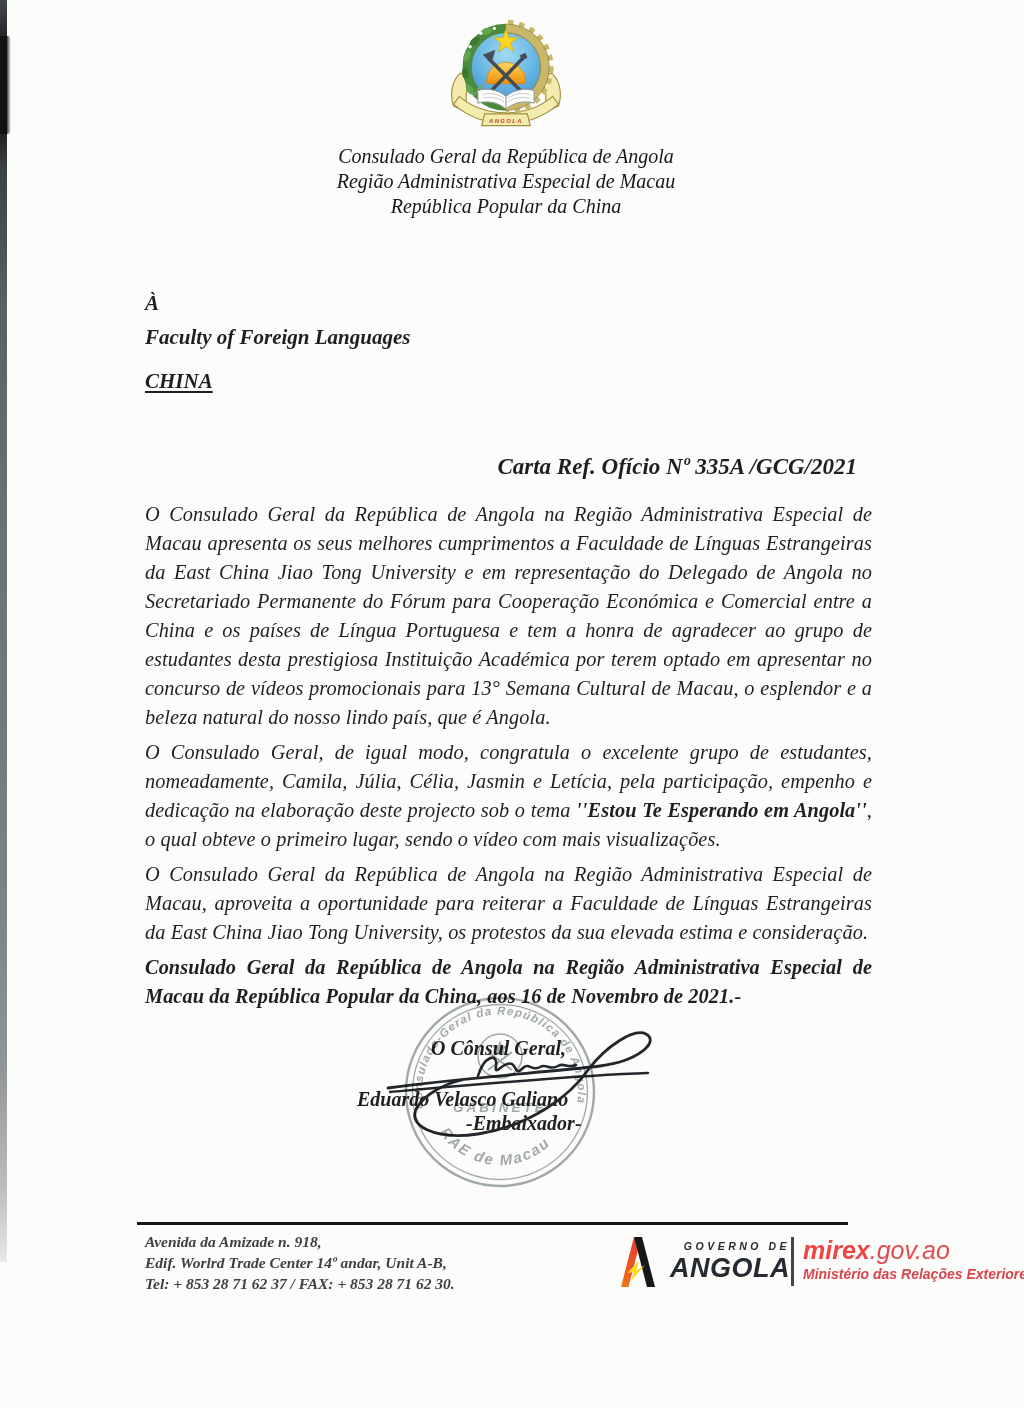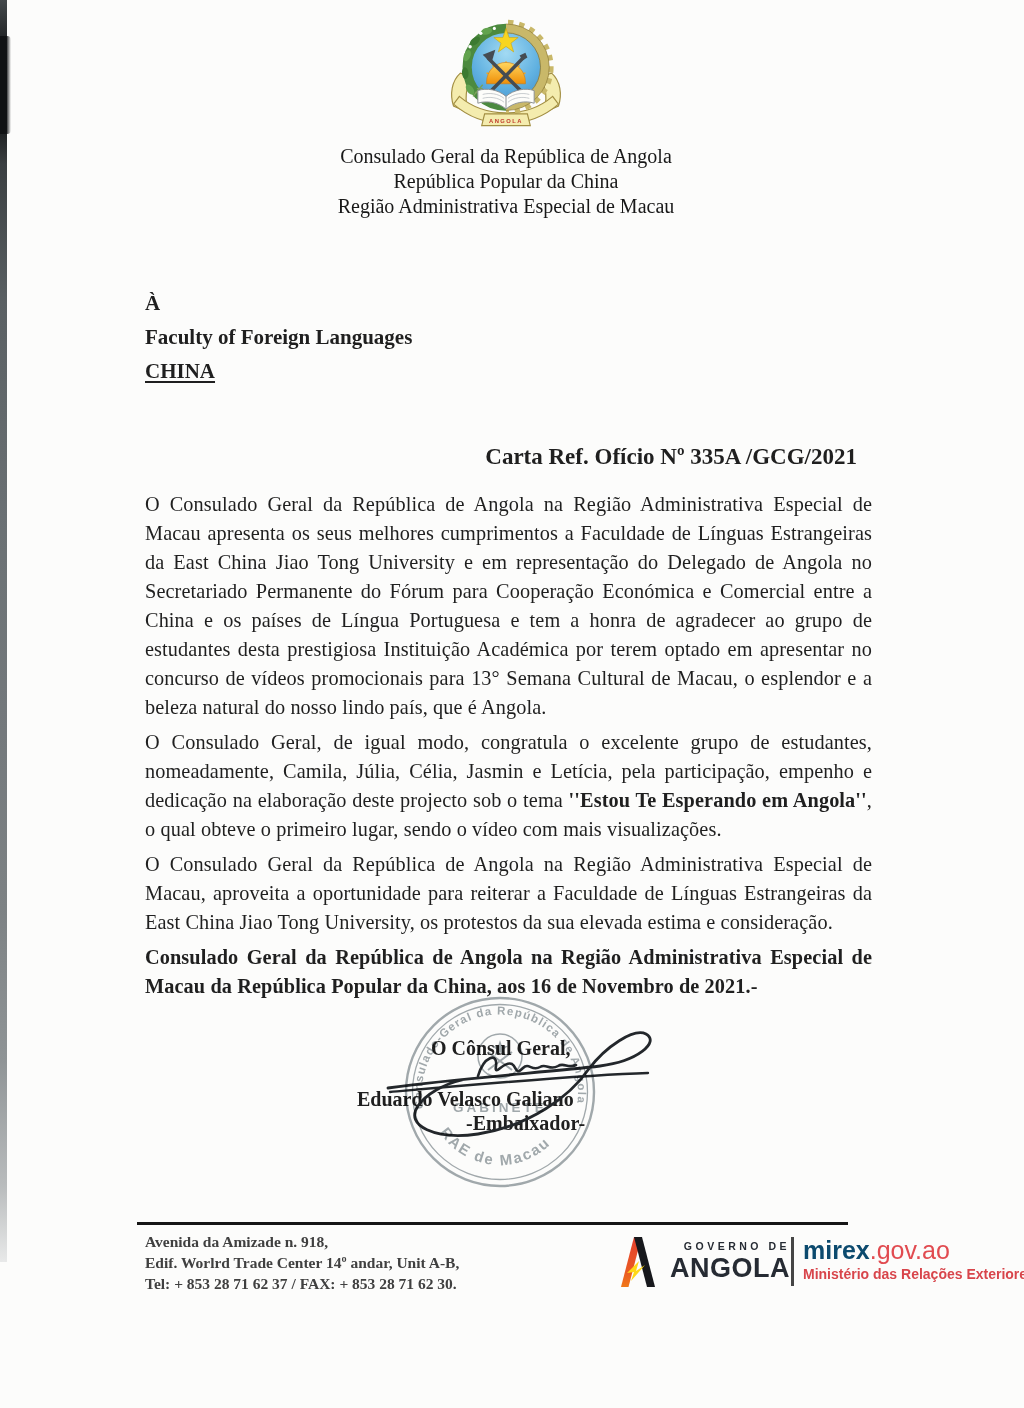--- a/index.html
+++ b/index.html
@@ -1,35 +1,36 @@
 <!DOCTYPE html>
 <html><head>
 <meta charset="utf-8">
 <style>
   html,body{margin:0;padding:0;background:#ffffff;}
   .page{
     position:relative; width:1024px; height:1408px; overflow:hidden;
     background:#fcfcfb; color:#1f1f1f;
     font-family:"Liberation Serif","DejaVu Serif",serif;
+    font-style:italic;
   }
   
   .scan-strip{
     position:absolute; left:0; top:0; width:7px; height:1262px;
     background:linear-gradient(#44494b 0%, #232628 3%, #141617 5%, #101112 9%,
       #3a3f41 13%, #5a6063 24%, #6b7174 42%, #74797c 58%, #7d8284 72%,
       #8f9496 84%, #b9bcbd 94%, #e8e9e9 100%);
   }
   .scan-blob{position:absolute; left:0; top:36px; width:11px; height:98px;
     background:linear-gradient(90deg,#101214 55%, rgba(16,18,20,0) 100%); border-radius:0 4px 4px 0;}
   .emblem-wrap{padding-top:16px; width:1012px; text-align:center;}
   .org-lines{width:1012px; text-align:center; margin-top:4px;
     font-size:20px; line-height:25px; color:#181818;}
   .addressee{margin:67px 0 0 145px; font-size:21px; font-weight:bold; line-height:34px;}
   .addressee .salut{font-weight:bold;}
-  .addressee .country{text-decoration:underline; text-underline-offset:3px;}
+  .addressee .country{margin-top:10px; text-decoration:underline; text-underline-offset:3px;}
   .ref-line{margin:54px 0 0 145px; width:712px; text-align:right;
     font-weight:bold; font-size:23px; line-height:30px;}
   .body-col{margin-left:145px; width:727px;}
   .para{margin:0 0 6px 0; font-size:20.3px; line-height:29px; text-align:justify;
     text-justify:inter-word; letter-spacing:0.1px;}
   .para:first-of-type{margin-top:18px;}
   .para.closing{font-weight:bold;}
   .bold-inline{font-weight:bold;}
   .sig-role,.sig-name,.sig-title{position:absolute; font-weight:bold; font-size:20px; white-space:nowrap; z-index:3;}
   .sig-role{left:431px; top:1037px;}
@@ -42,21 +43,21 @@
     font-weight:bold; font-size:15.5px; line-height:21px; color:#404040;}
   .gov-mark{position:absolute; left:621px; top:1233px;}
   .gov-text{position:absolute; left:666px; top:1240px; width:124px; text-align:right;
     font-family:"Liberation Sans","DejaVu Sans",sans-serif; color:#262b33;}
   .gov-small{font-size:10.5px; font-weight:bold; letter-spacing:3.5px; white-space:nowrap;}
   .gov-large{font-size:27px; font-weight:bold; letter-spacing:0.5px; margin-top:1px; white-space:nowrap;}
   .footer-divider{position:absolute; left:791px; top:1237px; width:3px; height:49px; background:#454545;}
   .mirex-block{position:absolute; left:803px; top:1237px;
     font-family:"Liberation Sans","DejaVu Sans",sans-serif; white-space:nowrap;}
   .mirex-line{font-size:25px; line-height:26px;}
-  .mirex-brand{font-weight:bold; color:#0c4a6e;}
+  .mirex-brand{font-weight:bold; color:#ef4444;}
   .mirex-domain{font-weight:normal; color:#e14b50;}
   .mirex-sub{font-size:14px; font-weight:bold; color:#d8454b; margin-top:3px;}
 </style>
 </head>
 <body>
 
 <div class="page">
 
   <div class="scan-strip"></div>
   <div class="scan-blob"></div>
@@ -129,22 +130,22 @@
       <line x1="70" y1="82" x2="70" y2="95" stroke="#8a8f94" stroke-width="1"></line>
       <path d="M46,80 C53,78 62,79 68,84 M46,84 C53,82 62,83 68,88 M94,80 C87,78 78,79 72,84 M94,84 C87,82 78,83 72,88" fill="none" stroke="#b9bec2" stroke-width="0.8"></path>
 
       <path d="M48,100 L92,100 L95,112 L45,112 Z" fill="#f4ecae" stroke="#a28e42" stroke-width="1.2"></path>
       <text x="70" y="109.5" font-size="6" font-weight="bold" fill="#c0392b" text-anchor="middle" letter-spacing="1.5" font-family="Liberation Sans, sans-serif">ANGOLA</text>
     </svg>
   </div>
 
   <div class="org-lines">
     <div>Consulado Geral da República de Angola</div>
+    <div>Região Administrativa Especial de Macau</div>
     <div>República Popular da China</div>
-    <div>Região Administrativa Especial de Macau</div>
   </div>
 
   <div class="addressee">
     <div class="salut">À</div>
     <div>Faculty of Foreign Languages</div>
     <div class="country">CHINA</div>
   </div>
 
   <div class="ref-line">Carta Ref. Ofício Nº 335A /GCG/2021</div>
 

